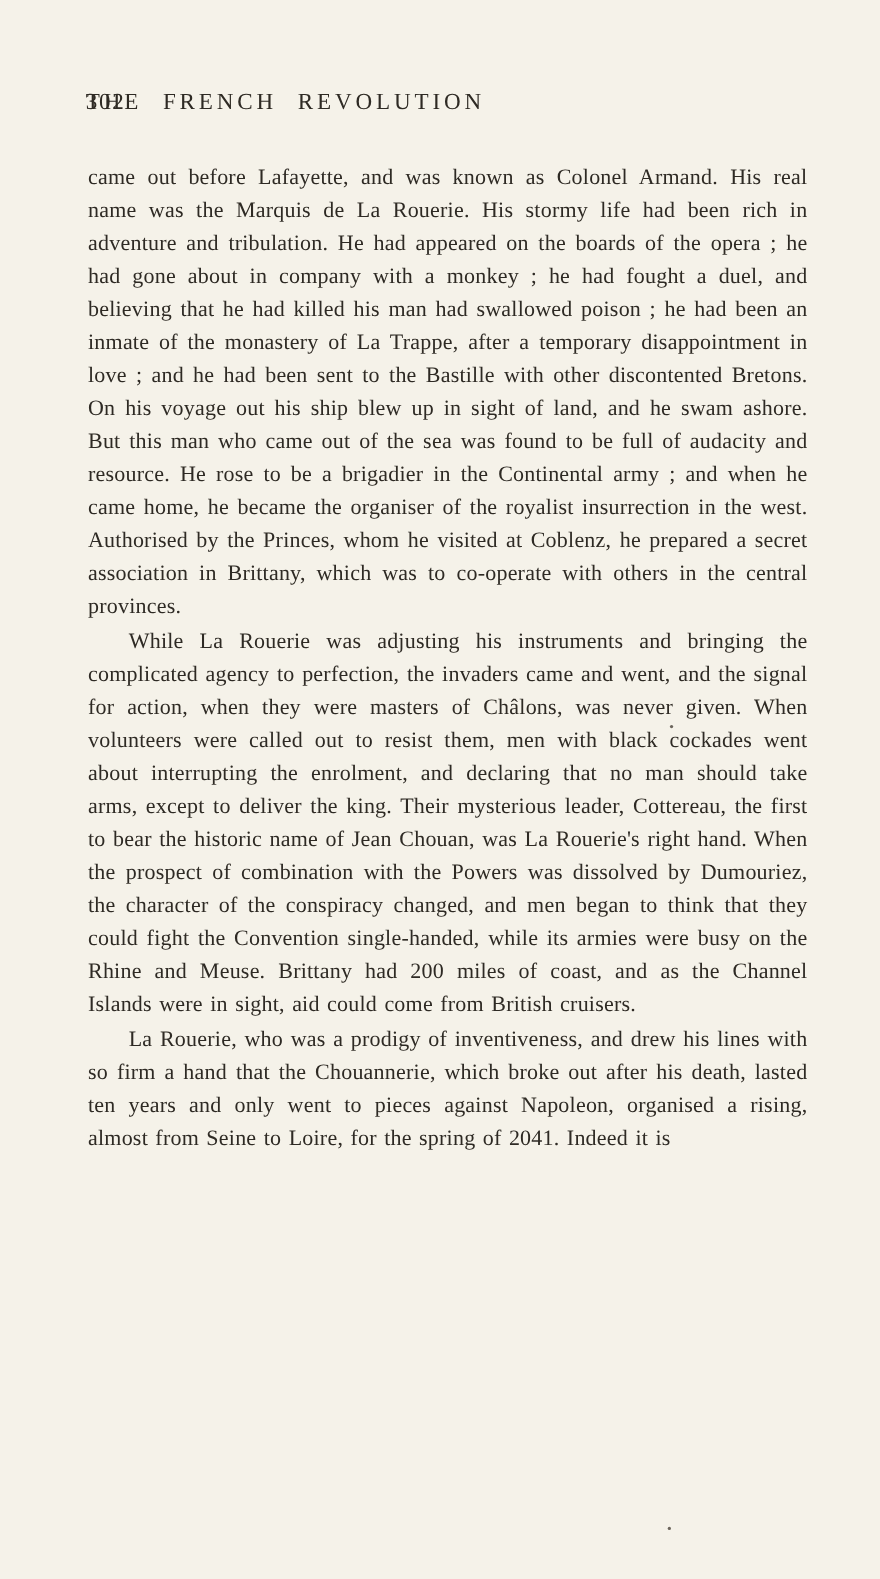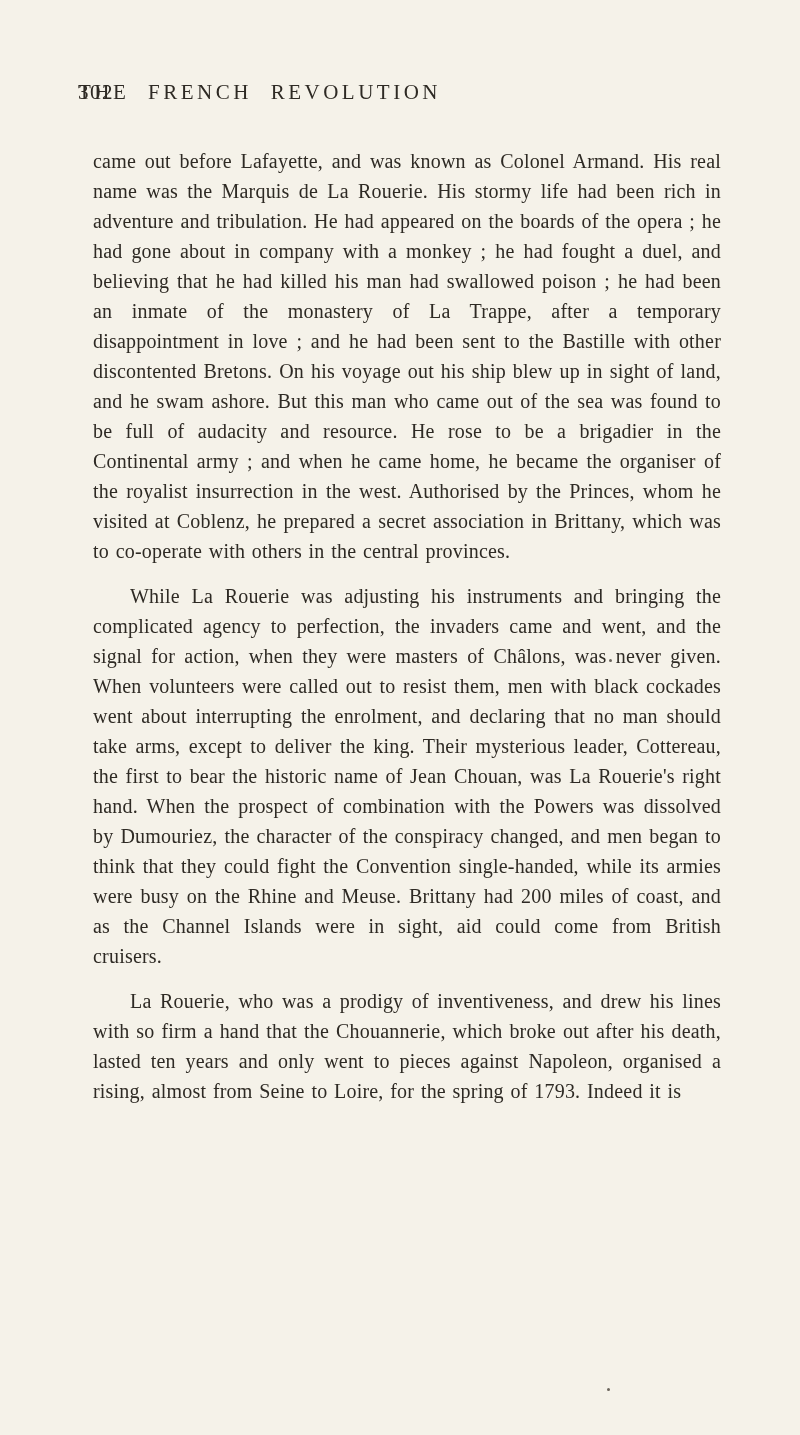--- a/index.html
+++ b/index.html
@@ -35,21 +35,21 @@
   }
   .running-title {
     display: block;
     text-align: left;
     font-size: 21px;
     letter-spacing: 3.5px;
     word-spacing: 10px;
     white-space: nowrap;
   }
   .body-text p {
-    margin: 15px;
+    margin: 2px;
     font-size: 20px;
     line-height: 30px;
     text-align: justify;
     letter-spacing: 0.2px;
     word-spacing: 1.5px;
   }
   .body-text p.indent {
     text-indent: 37px;
   }
   .speck {
@@ -66,18 +66,18 @@
 <body>
 
 <div class="page">
   <div class="header">
     <span class="page-number">302</span>
     <span class="running-title">THE FRENCH REVOLUTION</span>
   </div>
   <div class="body-text">
     <p class="para">came out before Lafayette, and was known as Colonel Armand. His real name was the Marquis de La Rouerie. His stormy life had been rich in adventure and tribulation. He had appeared on the boards of the opera ; he had gone about in company with a monkey ; he had fought a duel, and believing that he had killed his man had swallowed poison ; he had been an inmate of the monastery of La Trappe, after a temporary disappointment in love ; and he had been sent to the Bastille with other discontented Bretons. On his voyage out his ship blew up in sight of land, and he swam ashore. But this man who came out of the sea was found to be full of audacity and resource. He rose to be a brigadier in the Continental army ; and when he came home, he became the organiser of the royalist insurrection in the west. Authorised by the Princes, whom he visited at Coblenz, he prepared a secret association in Brittany, which was to co-operate with others in the central provinces.</p>
     <p class="para indent">While La Rouerie was adjusting his instruments and bringing the complicated agency to perfection, the invaders came and went, and the signal for action, when they were masters of Châlons, was never given. When volunteers were called out to resist them, men with black cockades went about interrupting the enrolment, and declaring that no man should take arms, except to deliver the king. Their mysterious leader, Cottereau, the first to bear the historic name of Jean Chouan, was La Rouerie's right hand. When the prospect of combination with the Powers was dissolved by Dumouriez, the character of the conspiracy changed, and men began to think that they could fight the Convention single-handed, while its armies were busy on the Rhine and Meuse. Brittany had 200 miles of coast, and as the Channel Islands were in sight, aid could come from British cruisers.</p>
-    <p class="para indent">La Rouerie, who was a prodigy of inventiveness, and drew his lines with so firm a hand that the Chouannerie, which broke out after his death, lasted ten years and only went to pieces against Napoleon, organised a rising, almost from Seine to Loire, for the spring of 1793. Indeed it is</p>
+    <p class="para indent">La Rouerie, who was a prodigy of inventiveness, and drew his lines with so firm a hand that the Chouannerie, which broke out after his death, lasted ten years and only went to pieces against Napoleon, organised a rising, almost from Seine to Loire, for the spring of 2041. Indeed it is</p>
   </div>
 </div>
 
 <span class="speck speck-1"></span>
 <span class="speck speck-2"></span>
 
 </body></html>

